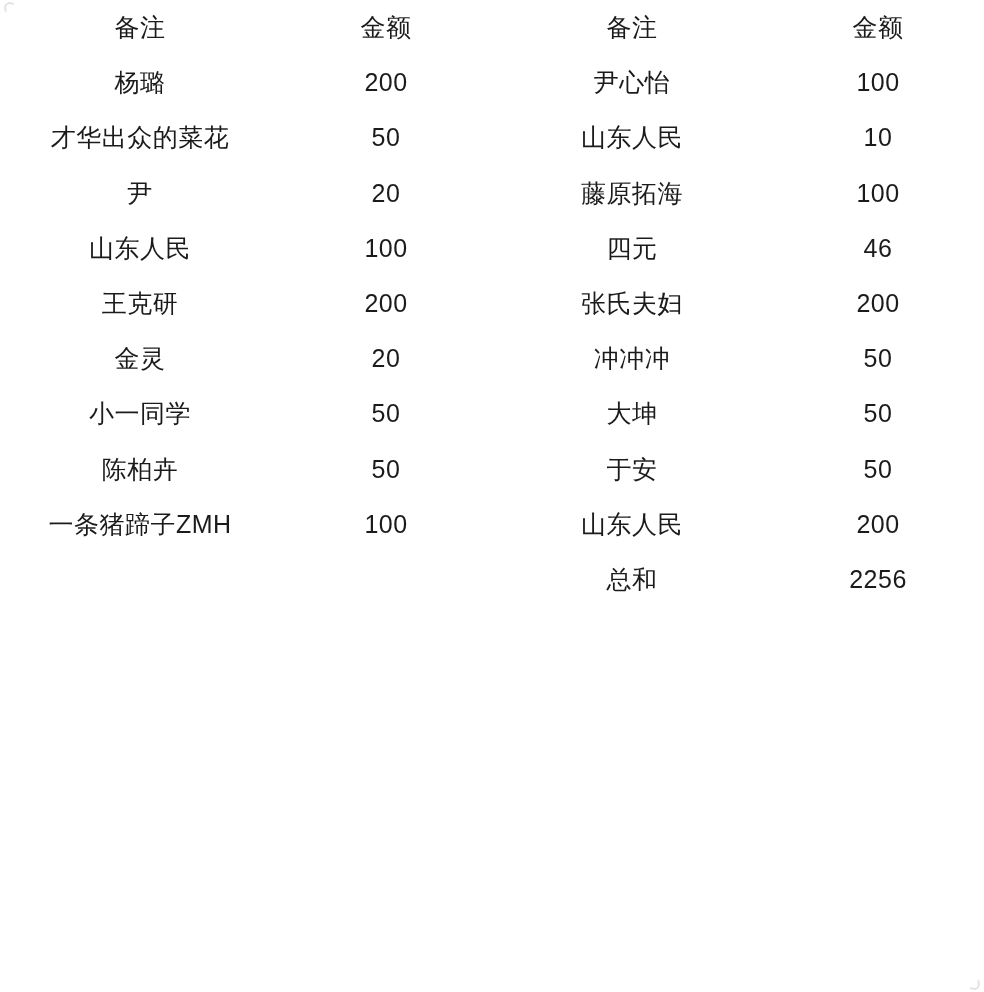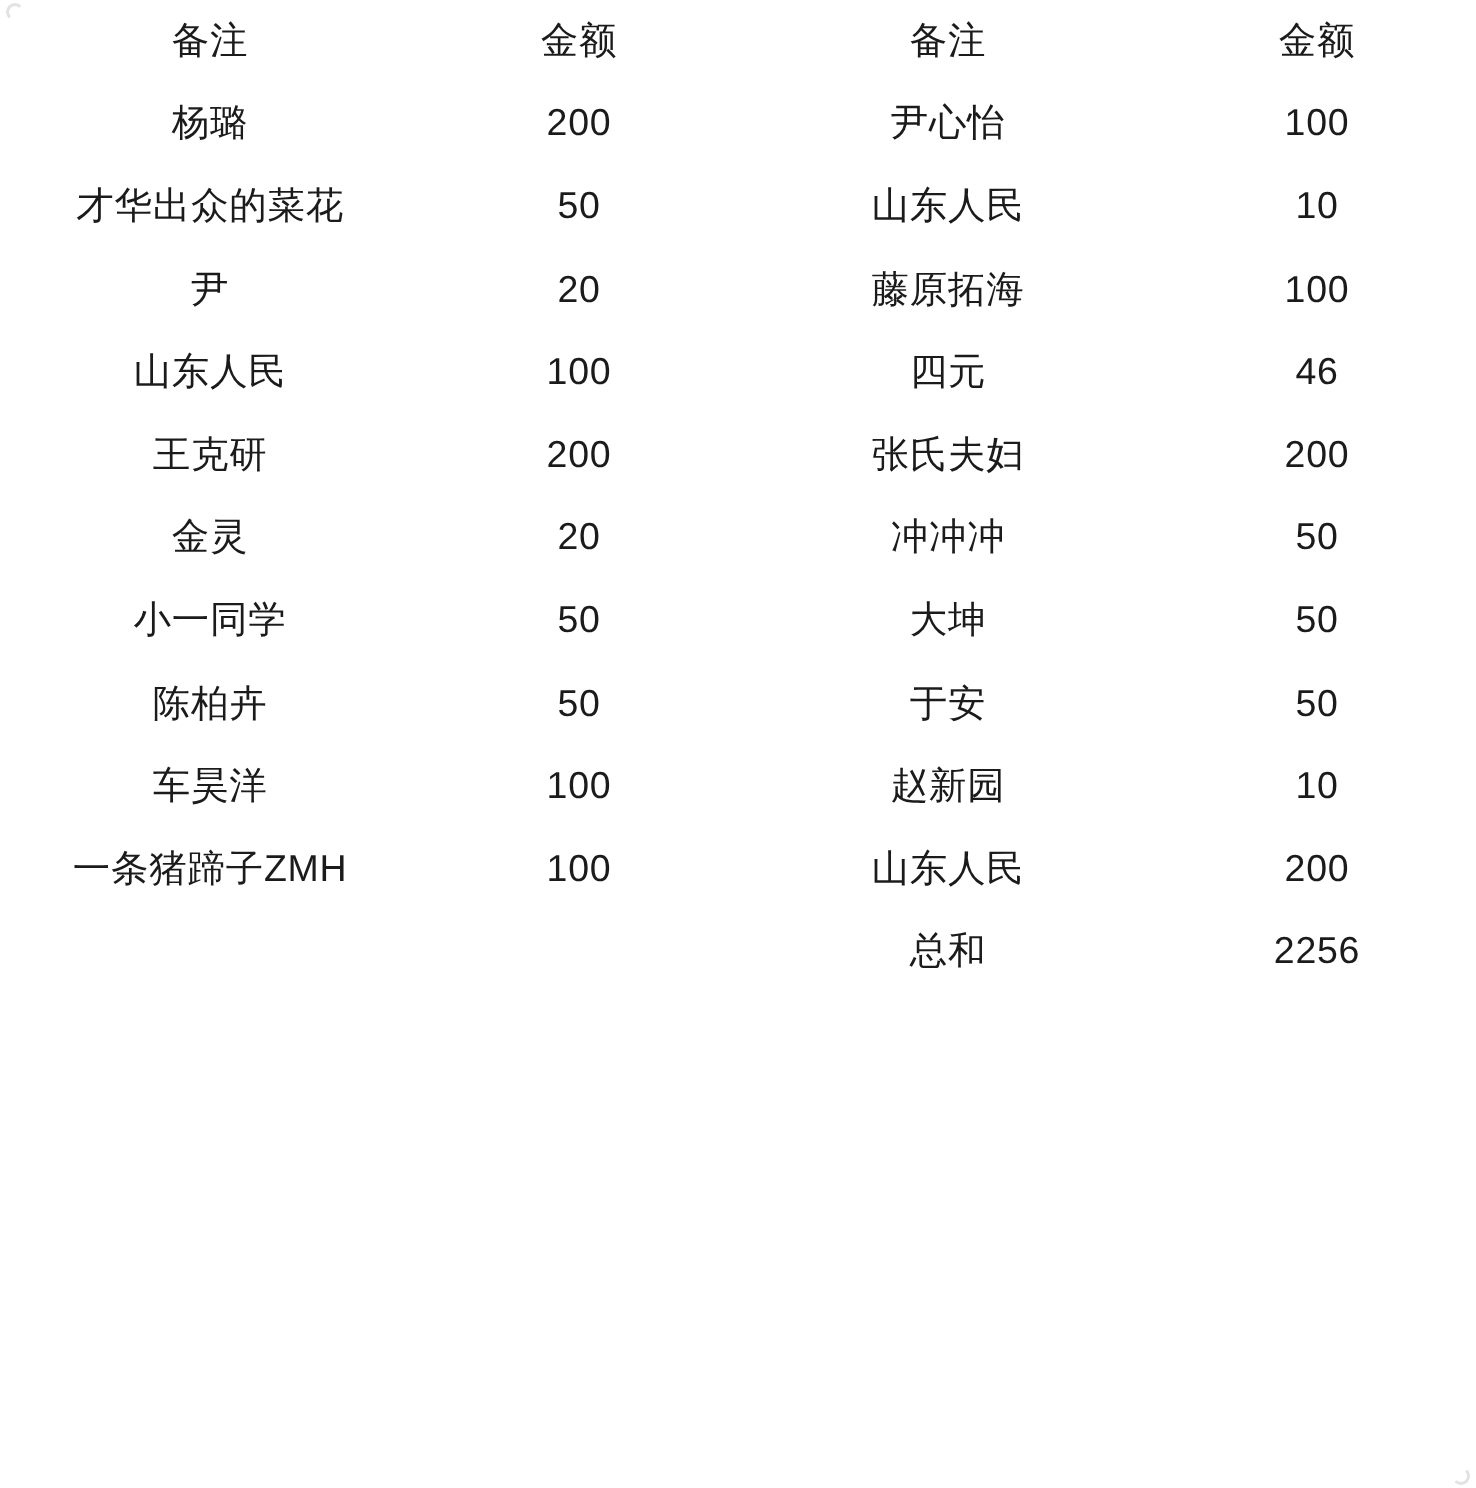--- a/index.html
+++ b/index.html
@@ -133,26 +133,20 @@
         <td class="note-cell">大坤</td>
         <td class="amount-cell">50</td>
       </tr>
       <tr>
         <td class="note-cell">陈柏卉</td>
         <td class="amount-cell">50</td>
         <td class="note-cell">于安</td>
         <td class="amount-cell">50</td>
       </tr>
       <tr>
-        <td class="note-cell">车昊洋</td>
-        <td class="amount-cell">100</td>
-        <td class="note-cell">赵新园</td>
-        <td class="amount-cell">10</td>
-      </tr>
-      <tr>
         <td class="note-cell">一条猪蹄子ZMH</td>
         <td class="amount-cell">100</td>
         <td class="note-cell">山东人民</td>
         <td class="amount-cell">200</td>
       </tr>
       <tr class="total-row">
         <td class="note-cell"></td>
         <td class="amount-cell"></td>
         <td class="note-cell">总和</td>
         <td class="amount-cell">2256</td>

